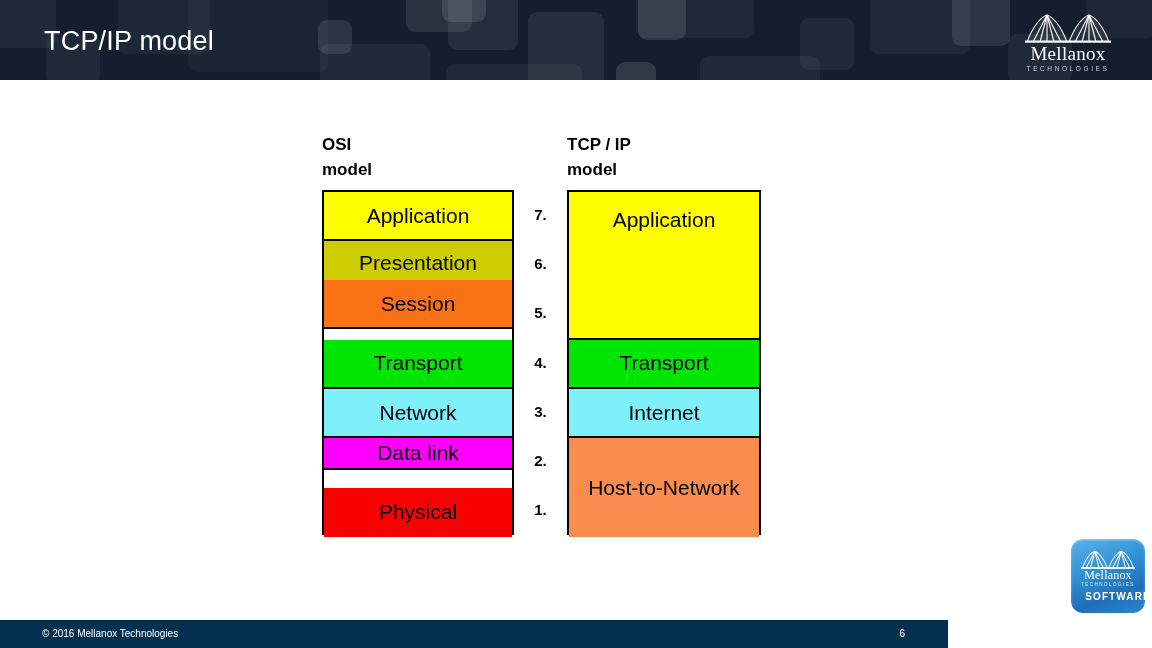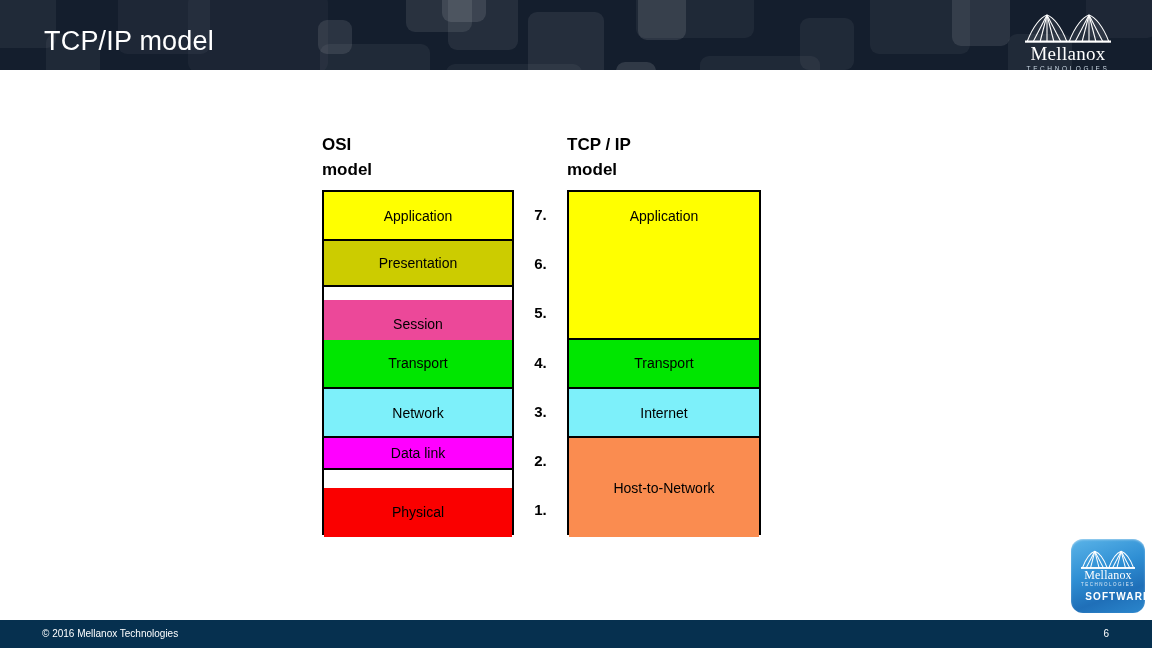--- a/index.html
+++ b/index.html
@@ -13,21 +13,21 @@
     font-family: "Liberation Sans", sans-serif;
     overflow: hidden;
     position: relative;
   }
 
   
   #slide-header {
     position: absolute;
     left: 0; top: 0;
     width: 1152px;
-    height: 70px;
+    height: 80px;
     background: #141e2d;
     overflow: hidden;
   }
   .hdr-sq {
     position: absolute;
     border-radius: 9px;
     background: #ffffff;
   }
   #slide-title {
     position: absolute;
@@ -101,21 +101,21 @@
     left: 0;
     width: 100%;
     box-sizing: border-box;
     border-bottom: 2px solid #000000;
     display: flex;
     align-items: center;
     justify-content: center;
   }
   .layer:last-child { border-bottom: none; align-items: center; }
   .layer-label {
-    font-size: 14px;
+    font-size: 21px;
     color: #000000;
     text-align: center;
     white-space: nowrap;
   }
 
   
   #number-column {
     position: absolute;
     left: 514px;
     top: 108px;
@@ -167,21 +167,21 @@
     font-weight: bold;
     letter-spacing: 1.1px;
     margin-top: 4px;
     margin-left: 20px;
   }
 
   
   #slide-footer {
     position: absolute;
     left: 0; top: 620px;
-    width: 1152px;
+    width: 948px;
     height: 28px;
     background: #06304f;
   }
   #footer-copyright {
     position: absolute;
     left: 42px;
     top: 8px;
     font-size: 10px;
     color: #ffffff;
     white-space: nowrap;
@@ -252,21 +252,21 @@
   <div class="col-heading" id="tcpip-heading">TCP / IP
 model</div>
 
   <div class="stack" id="osi-stack">
       <div class="layer" style="top: 0px; height: 49.2857px; background: rgb(255, 255, 0);">
         <span class="layer-label">Application</span>
       </div>
       <div class="layer" style="top: 49.2857px; height: 46px; background: rgb(204, 204, 0);">
         <span class="layer-label">Presentation</span>
       </div>
-      <div class="layer" style="top: 108px; height: 49.2857px; background: #ec4899;">
+      <div class="layer" style="top: 88px; height: 49.2857px; background: #f97316;">
         <span class="layer-label">Session</span>
       </div>
       <div class="layer" style="top: 147.857px; height: 49.2857px; background: rgb(0, 230, 0);">
         <span class="layer-label">Transport</span>
       </div>
       <div class="layer" style="top: 197.143px; height: 49.2857px; background: rgb(125, 240, 250);">
         <span class="layer-label">Network</span>
       </div>
       <div class="layer" style="top: 246.429px; height: 32px; background: rgb(255, 0, 255);">
         <span class="layer-label">Data link</span>

